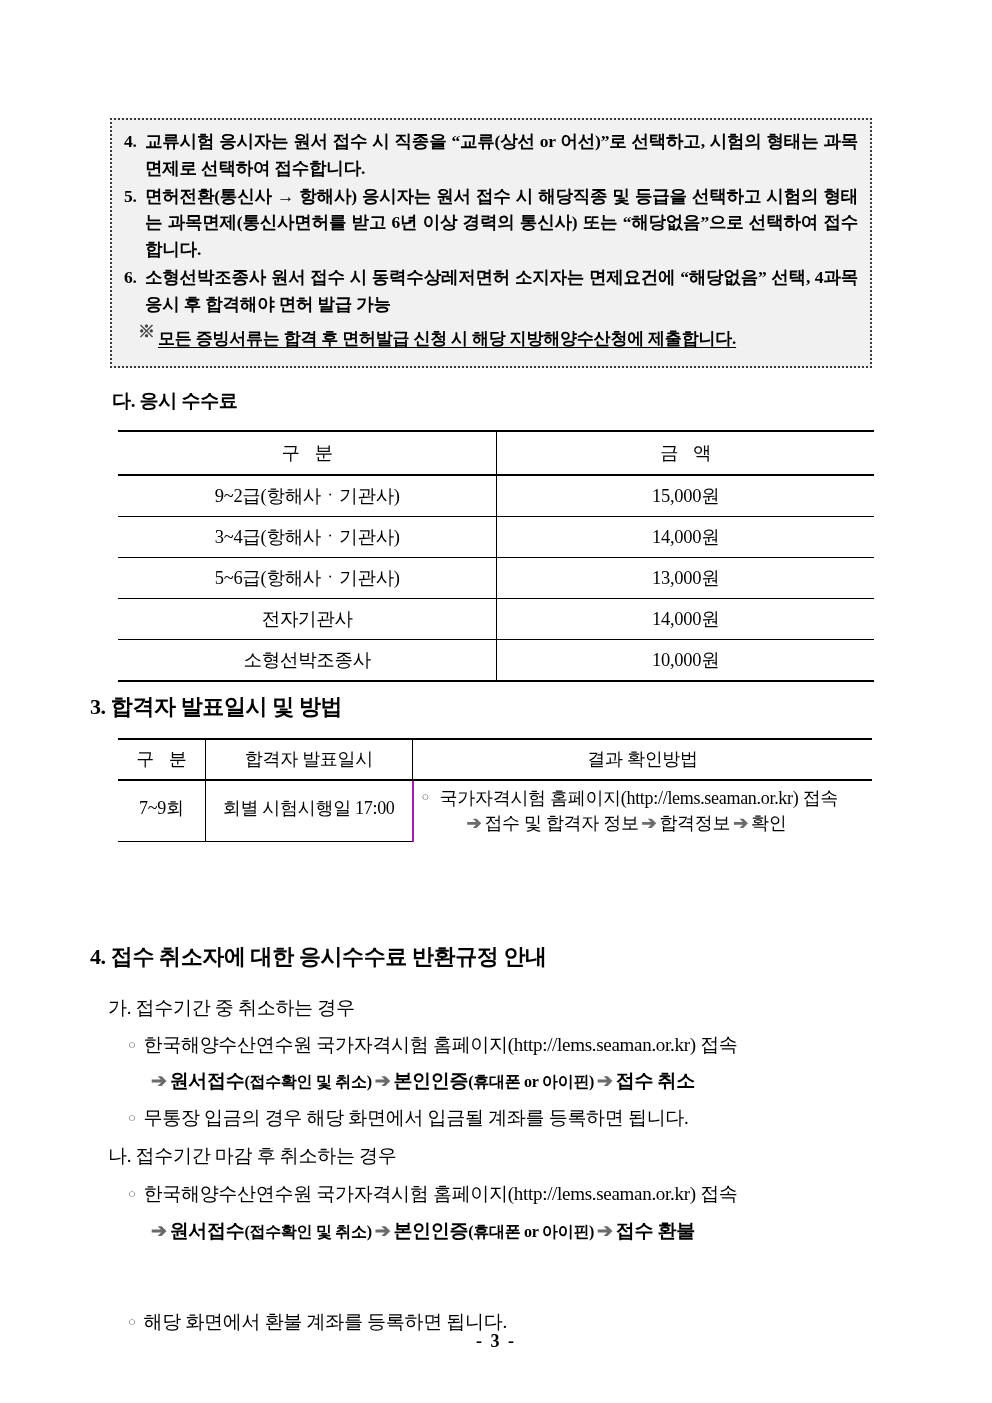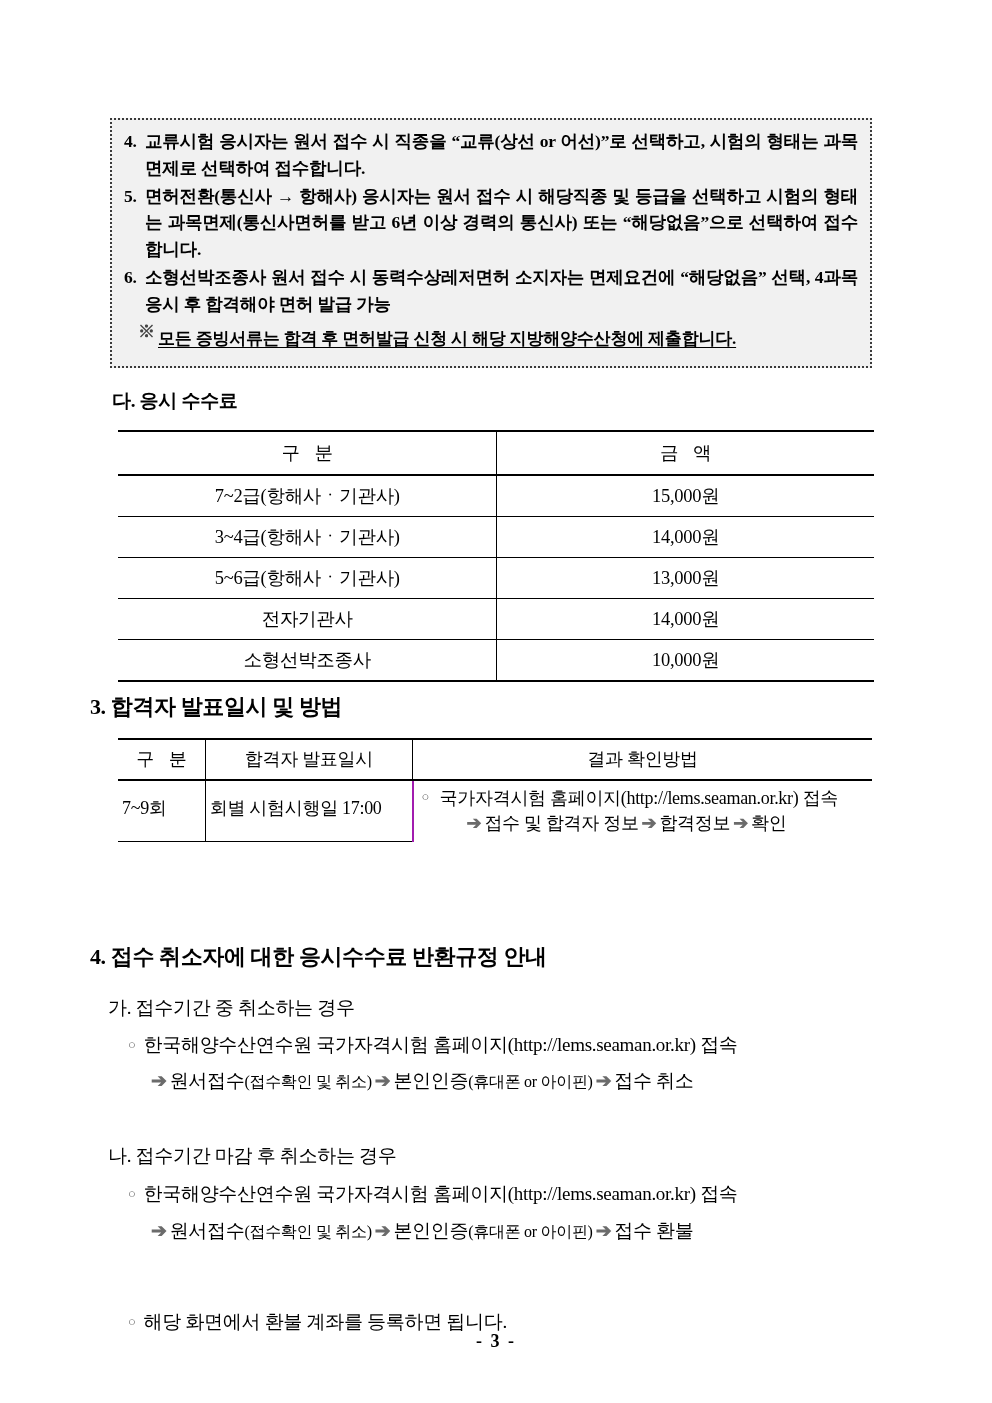--- a/index.html
+++ b/index.html
@@ -146,21 +146,21 @@
   .res-table thead th {
     border-top: 2.5px solid #000;
     border-bottom: 2.5px solid #000;
     text-align: center;
     padding: 7px 0 8px 0;
   }
   .res-head-a { width: 87px; letter-spacing: 5px; text-indent: 5px; }
   .res-head-b { width: 207px; }
   .res-head-c { width: 460px; }
   .res-table td.c1, .res-table td.c2 {
-    text-align: left;
+    text-align: center;
     padding: 6px 4px 11px 4px;
   }
   .res-table td.c1 { border-right: 1px solid #000; }
   .res-table td.c2 { border-right: 2px solid #a21caf; }
   .res-table tbody tr.r1 td.c1,
   .res-table tbody tr.r1 td.c2 { border-bottom: 1px solid #000; }
   .res-table tbody tr.r2 td.c1,
   .res-table tbody tr.r2 td.c2 { border-bottom: 2.5px solid #000; }
   .res-table td.c3 {
     padding: 5px 4px 5px 8px;
@@ -202,21 +202,21 @@
     color: #555;
     padding-right: 8px;
     vertical-align: 2px;
   }
   .s4-arrowline {
     position: absolute;
     font-size: 19px;
     letter-spacing: -0.3px;
     white-space: nowrap;
   }
-  .s4-arrowline b { font-weight: normal; }
+  .s4-arrowline b { font-weight: bold; }
   .small-par { font-size: 16px; }
 
   
   .footer {
     position: absolute;
     left: 0;
     top: 1331px;
     width: 992px;
     text-align: center;
     font-size: 18px;
@@ -252,21 +252,21 @@
 
   <table class="fee-table">
     <thead>
       <tr>
         <th class="fee-col-a">구 분</th>
         <th class="fee-col-b col-div">금 액</th>
       </tr>
     </thead>
     <tbody>
       <tr>
-        <td>7~2급(항해사ㆍ기관사)</td>
+        <td>9~2급(항해사ㆍ기관사)</td>
         <td class="col-div">15,000원</td>
       </tr>
       <tr>
         <td>3~4급(항해사ㆍ기관사)</td>
         <td class="col-div">14,000원</td>
       </tr>
       <tr>
         <td>5~6급(항해사ㆍ기관사)</td>
         <td class="col-div">13,000원</td>
       </tr>
@@ -315,20 +315,23 @@
   <div class="lvl2" style="left:108px; top:995px;">가. 접수기간 중 취소하는 경우</div>
 
   <div class="s4-bullet" style="left:128px; top:1032px;">
     <span class="dot">○</span><span>한국해양수산연수원 국가자격시험 홈페이지(http://lems.seaman.or.kr) 접속</span>
   </div>
 
   <div class="s4-arrowline" style="left:148px; top:1068px;">
     <span class="arw">➔</span><b>원서접수</b><b class="small-par">(접수확인 및 취소)</b><span class="arw">➔</span><b>본인인증</b><b class="small-par">(휴대폰 or 아이핀)</b><span class="arw">➔</span><b>접수 취소</b>
   </div>
 
+  <div class="s4-bullet" style="left:128px; top:1105px;">
+    <span class="dot">○</span><span>무통장 입금의 경우 해당 화면에서 입금될 계좌를 등록하면 됩니다.</span>
+  </div>
 
   <div class="lvl2" style="left:108px; top:1143px;">나. 접수기간 마감 후 취소하는 경우</div>
 
   <div class="s4-bullet" style="left:128px; top:1181px;">
     <span class="dot">○</span><span>한국해양수산연수원 국가자격시험 홈페이지(http://lems.seaman.or.kr) 접속</span>
   </div>
 
   <div class="s4-arrowline" style="left:148px; top:1218px;">
     <span class="arw">➔</span><b>원서접수</b><b class="small-par">(접수확인 및 취소)</b><span class="arw">➔</span><b>본인인증</b><b class="small-par">(휴대폰 or 아이핀)</b><span class="arw">➔</span><b>접수 환불</b>
   </div>

